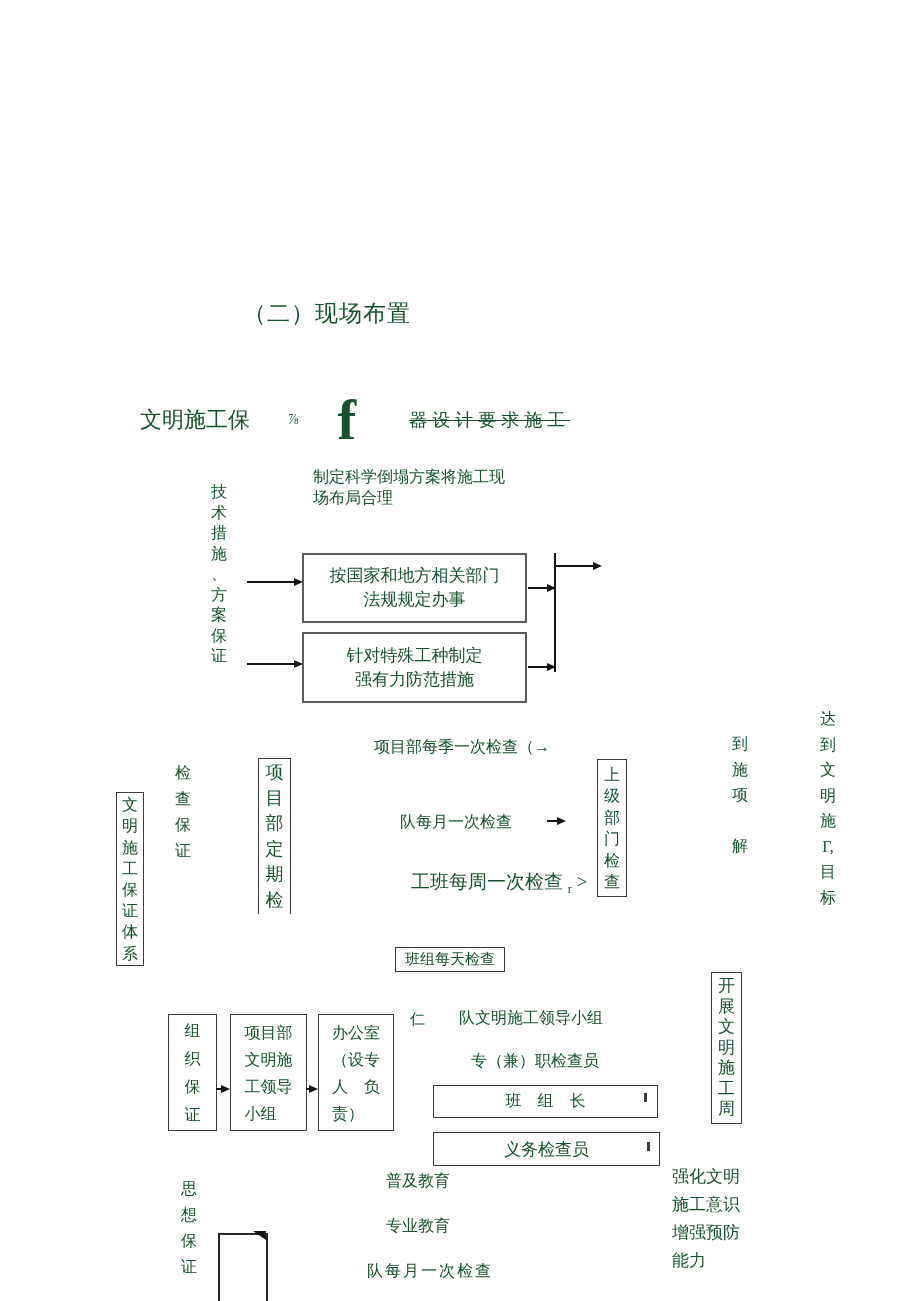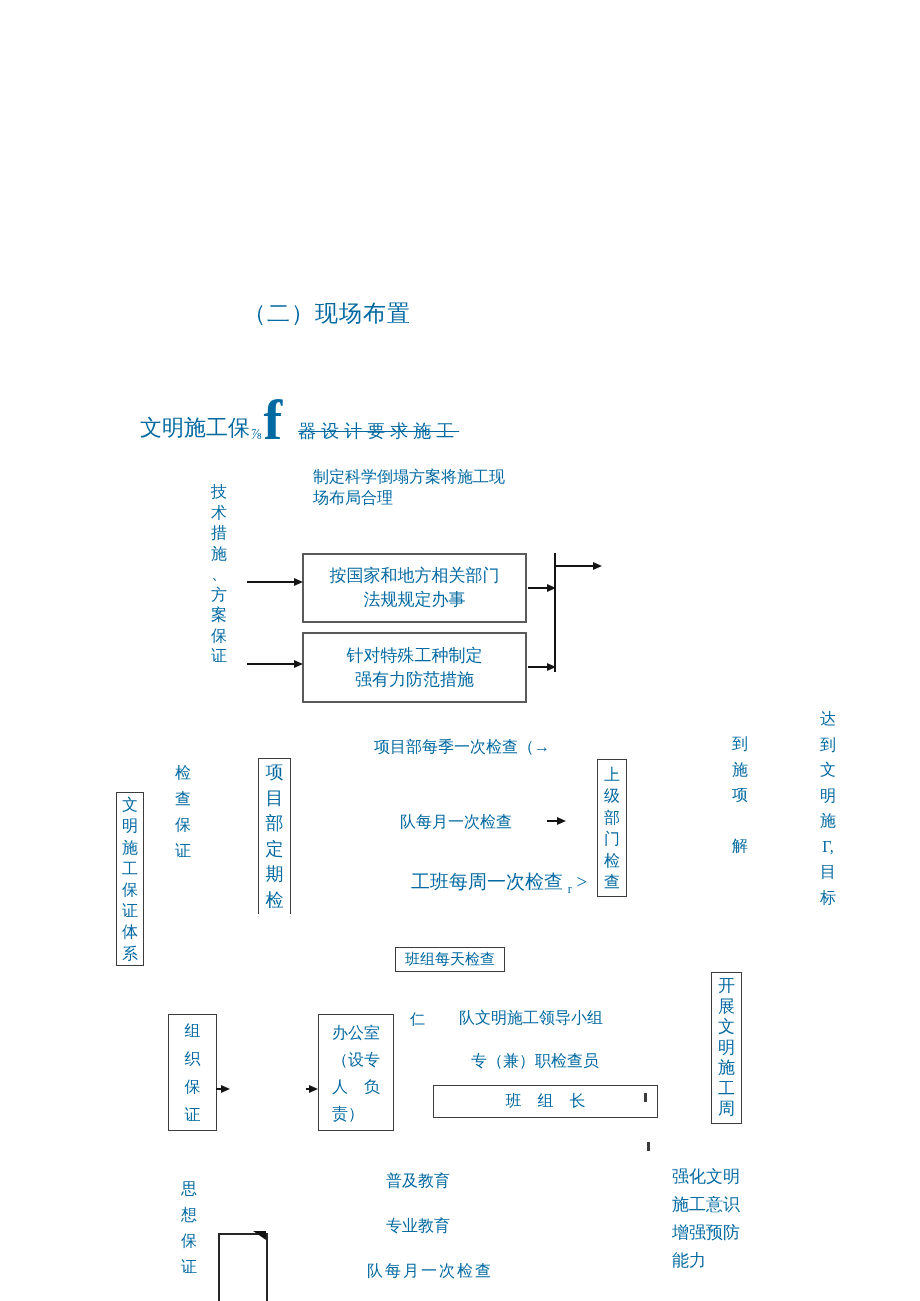--- a/index.html
+++ b/index.html
@@ -1,17 +1,17 @@
 <!DOCTYPE html>
 <html><head>
 <meta charset="utf-8">
 <style>
   html,body{margin:0;padding:0;background:#fff;}
   .page{position:relative;width:920px;height:1301px;background:#ffffff;overflow:hidden;
-        font-family:"Liberation Serif","DejaVu Serif",serif;color:#0369a1;}
+        font-family:"Liberation Serif","DejaVu Serif",serif;color:#14532d;}
   .abs{position:absolute;}
   .pre{white-space:pre-line;}
   .vcol{position:absolute;white-space:pre-line;text-align:center;}
   .box{position:absolute;border:1px solid #3c3c3c;display:flex;align-items:center;justify-content:center;
        text-align:center;white-space:pre-line;box-sizing:border-box;}
   .bigbox{border:2px solid #5a5a5a;}
   .harrow{position:absolute;height:0;border-top:2px solid #141414;}
   .harrow::after{content:"";position:absolute;right:-9px;top:-5px;width:0;height:0;
        border-left:9px solid #141414;border-top:4px solid transparent;border-bottom:4px solid transparent;}
   .vline{position:absolute;width:2px;background:#141414;}
@@ -22,21 +22,21 @@
   .halfbox{border-bottom:none;}
   .subr{font-size:12px;vertical-align:sub;}
 </style>
 </head>
 <body>
 
 <div class="page">
 
   <div class="abs" style="left:243px;top:298px;font-size:23px;letter-spacing:1px;">（二）现场布置</div>
 
-  <div class="abs" style="left:140px;top:398px;display:flex;align-items:flex-end;">
+  <div class="abs" style="left:140px;top:398px;display:flex;align-items:center;gap:37px;">
     <span style="font-size:22px;">文明施工保</span>
     <span style="font-size:14px;margin-left:1px;">⅞</span>
     <span style="font-size:56px;font-weight:bold;line-height:0.8;margin:0 8px 0 2px;">f</span>
     <span class="strike" style="font-size:18px;letter-spacing:5px;margin-left:8px;">器设计要求施工</span>
   </div>
 
   <div class="abs pre" style="left:313px;top:466px;font-size:16px;line-height:21px;">制定科学倒塌方案将施工现
 场布局合理</div>
 
   <div class="vcol" style="left:207px;top:482px;width:24px;font-size:16px;line-height:20.5px;">技
@@ -127,39 +127,46 @@
 工
 周</div>
 
   <div class="box" style="left:168px;top:1014px;width:49px;height:117px;font-size:16px;line-height:28px;">组
 织
 保
 证</div>
 
   <div class="harrow" style="left:216px;top:1088px;width:5px;"></div>
 
+  <div class="box" style="left:230px;top:1014px;width:77px;height:117px;">
+    <span class="pre" style="font-size:16px;line-height:27px;text-align:left;">项目部
+文明施
+工领导
+小组</span>
+  </div>
 
   <div class="harrow" style="left:306px;top:1088px;width:3px;"></div>
 
   <div class="box" style="left:318px;top:1014px;width:76px;height:117px;">
     <span class="pre" style="font-size:16px;line-height:27px;text-align:left;">办公室
 （设专
 人　负
 责）</span>
   </div>
 
   <div class="abs" style="left:410px;top:1010px;font-size:15px;">仁</div>
 
   <div class="abs" style="left:459px;top:1008px;font-size:16px;">队文明施工领导小组</div>
 
   <div class="abs" style="left:471px;top:1051px;font-size:16px;">专（兼）职检查员</div>
 
   <div class="box" style="left:433px;top:1085px;width:225px;height:33px;font-size:16px;">班　组　长</div>
   <div class="tick" style="left:644px;top:1093px;"></div>
 
+  <div class="box" style="left:433px;top:1132px;width:227px;height:34px;font-size:17px;">义务检查员</div>
   <div class="tick" style="left:647px;top:1142px;"></div>
 
   <div class="abs pre" style="left:672px;top:1163px;font-size:17px;line-height:28px;">强化文明
 施工意识
 增强预防
 能力</div>
 
   <div class="vcol" style="left:178px;top:1176px;width:22px;font-size:16px;line-height:26px;">思
 想
 保

